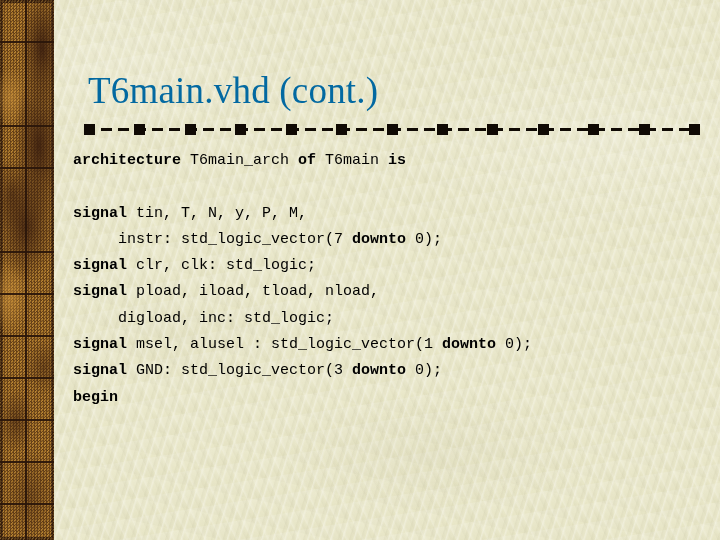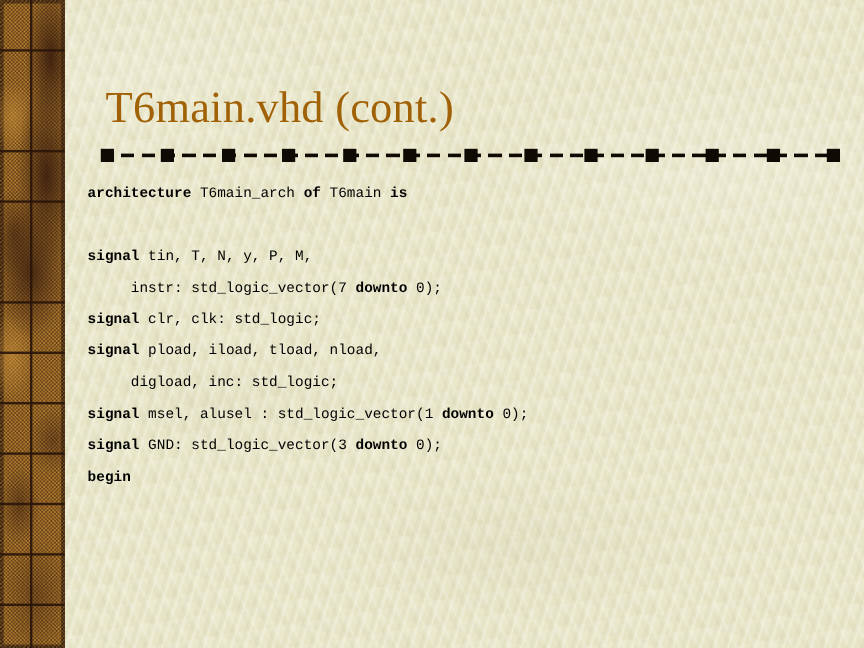--- a/index.html
+++ b/index.html
@@ -128,21 +128,21 @@
     height: 2px;
     background: #2a160a;
     opacity: 0.92;
   }
 
   
   #title {
     position: absolute;
     left: 88px;
     top: 68px;
-    color: #a16207;
+    color: #0369a1;
     font-family: "Liberation Serif", "DejaVu Serif", serif;
     font-size: 37px;
     line-height: 46px;
     white-space: nowrap;
     letter-spacing: 0.2px;
   }
 
   
   #divider {
     position: absolute;
@@ -172,21 +172,21 @@
   }
 
   
   #code {
     position: absolute;
     left: 73px;
     top: 148px;
     width: 640px;
     color: #000000;
     font-family: "Liberation Mono", "DejaVu Sans Mono", monospace;
-    font-size: 12px;
+    font-size: 15px;
     line-height: 26.3px;
     white-space: pre;
     letter-spacing: 0px;
   }
   #code .ln { display: block; height: 26.3px; }
   #code .b  { font-weight: bold; }
 </style>
 </head>
 <body>
 

